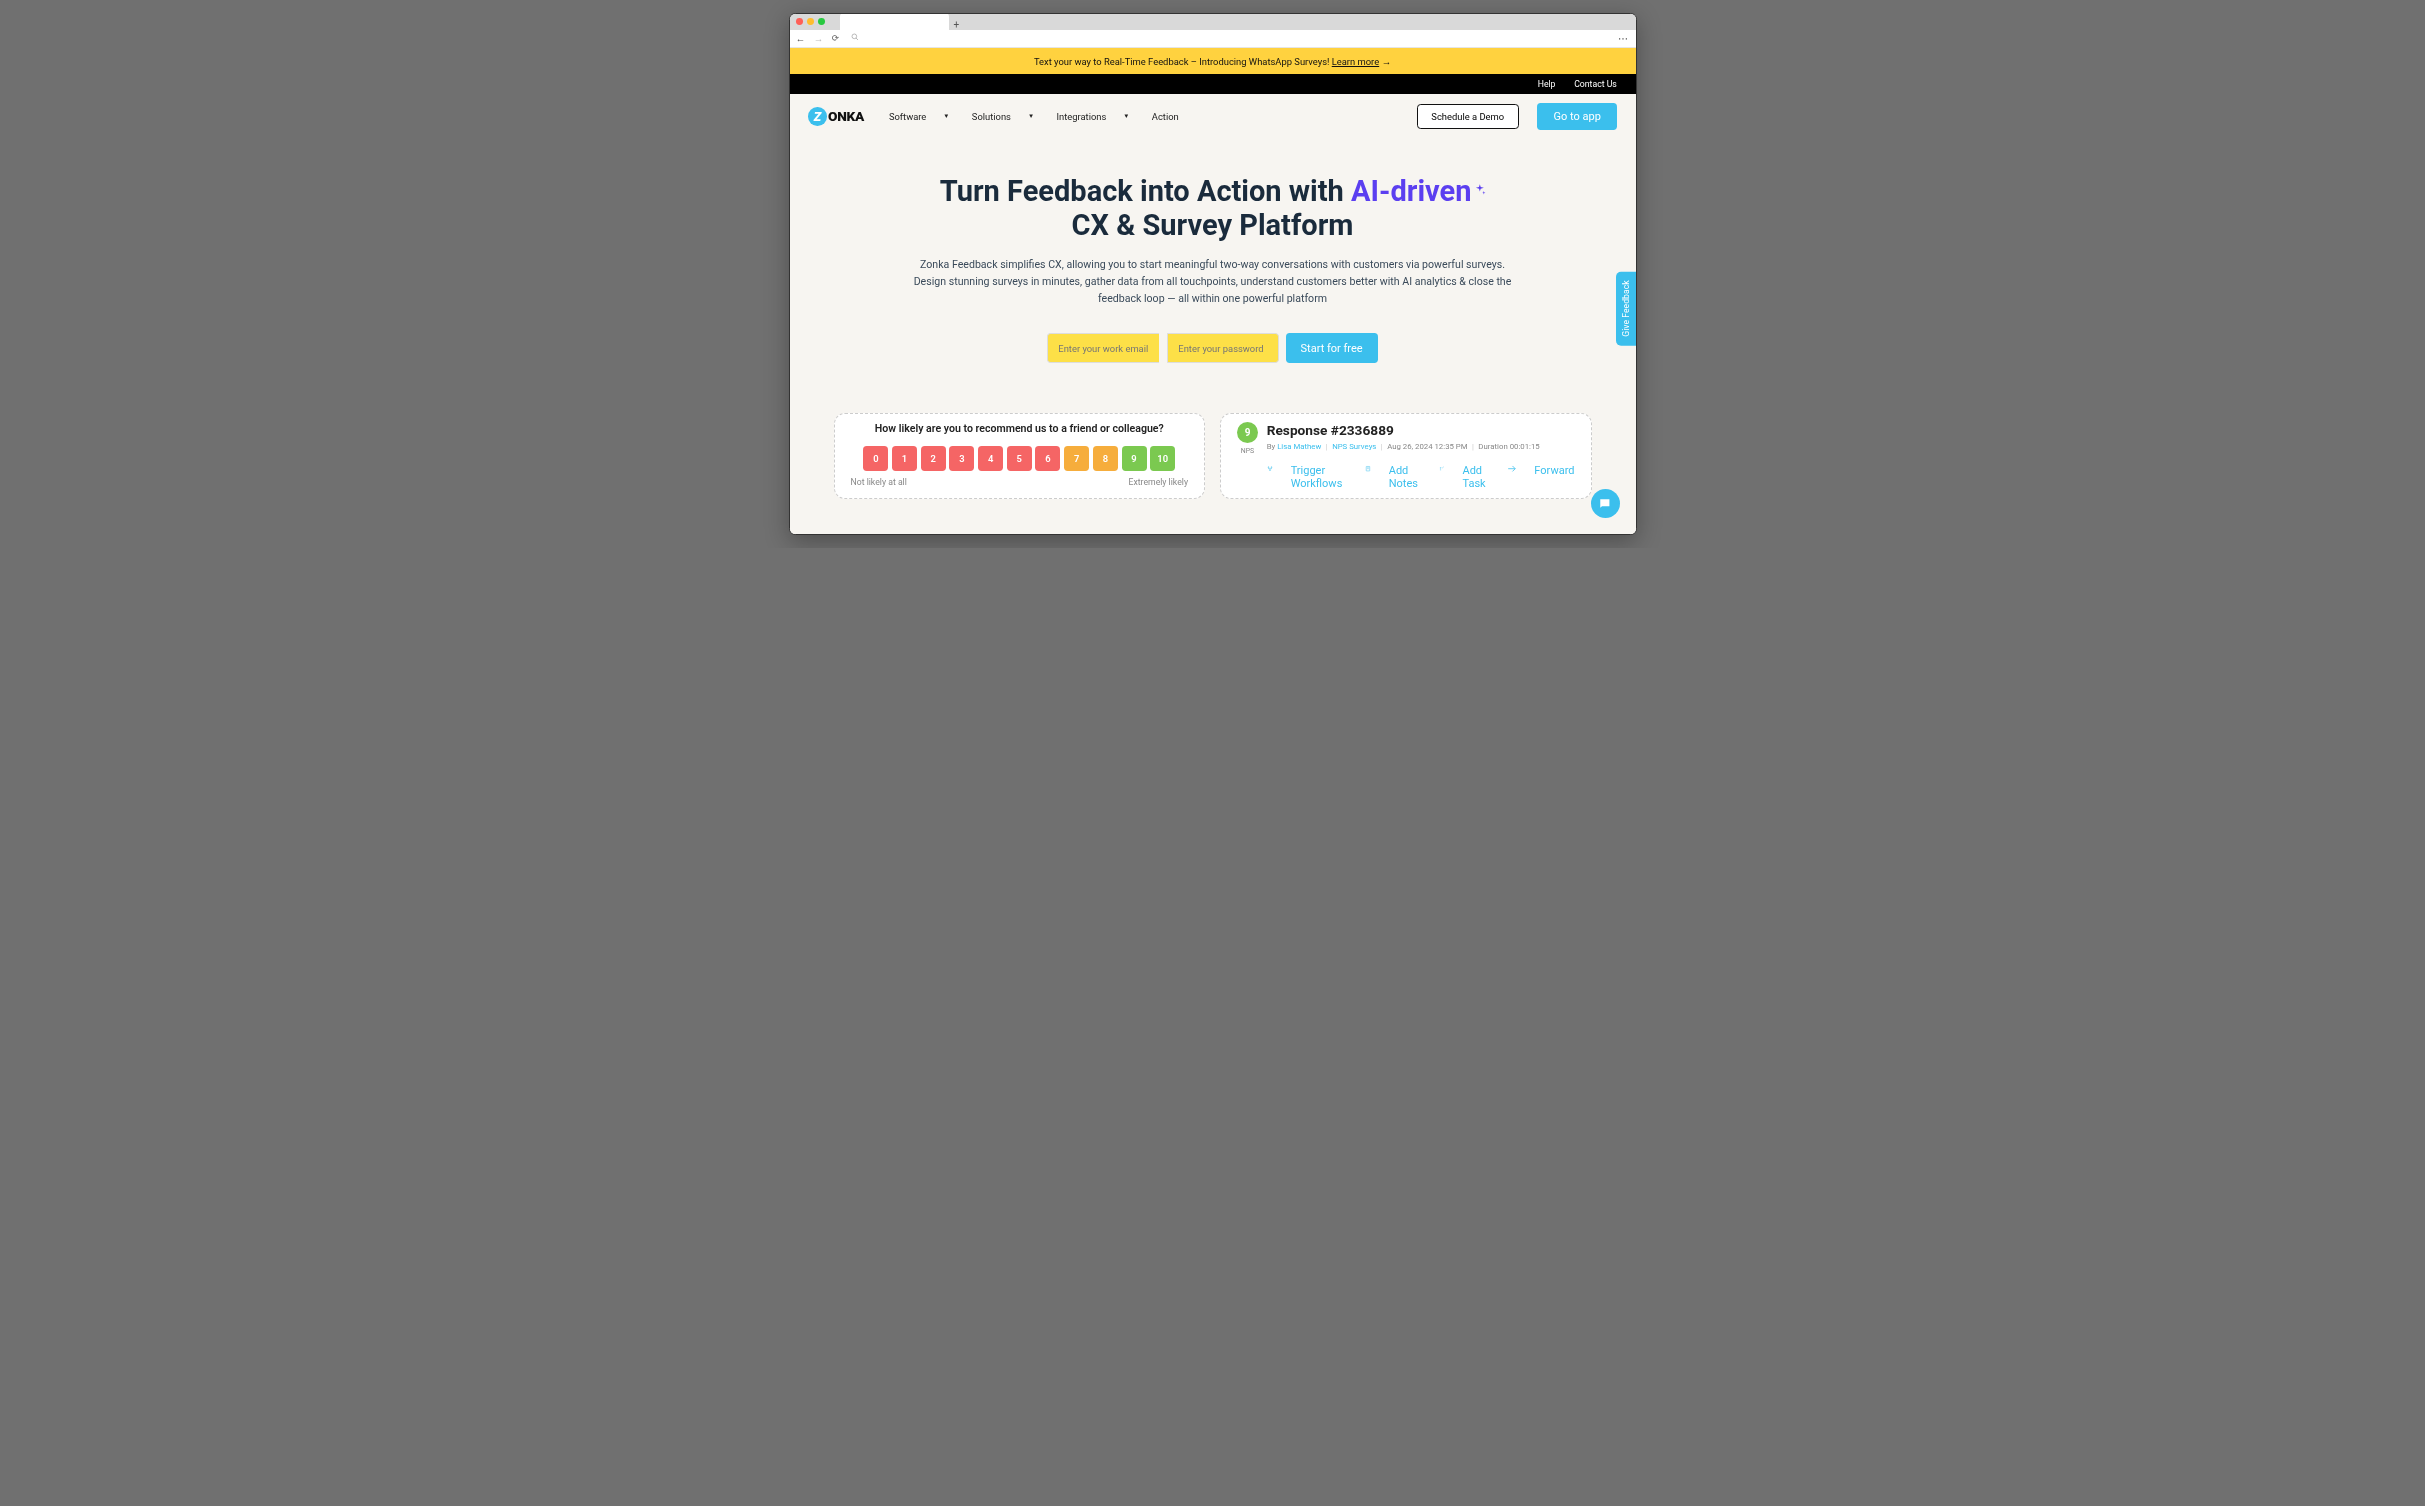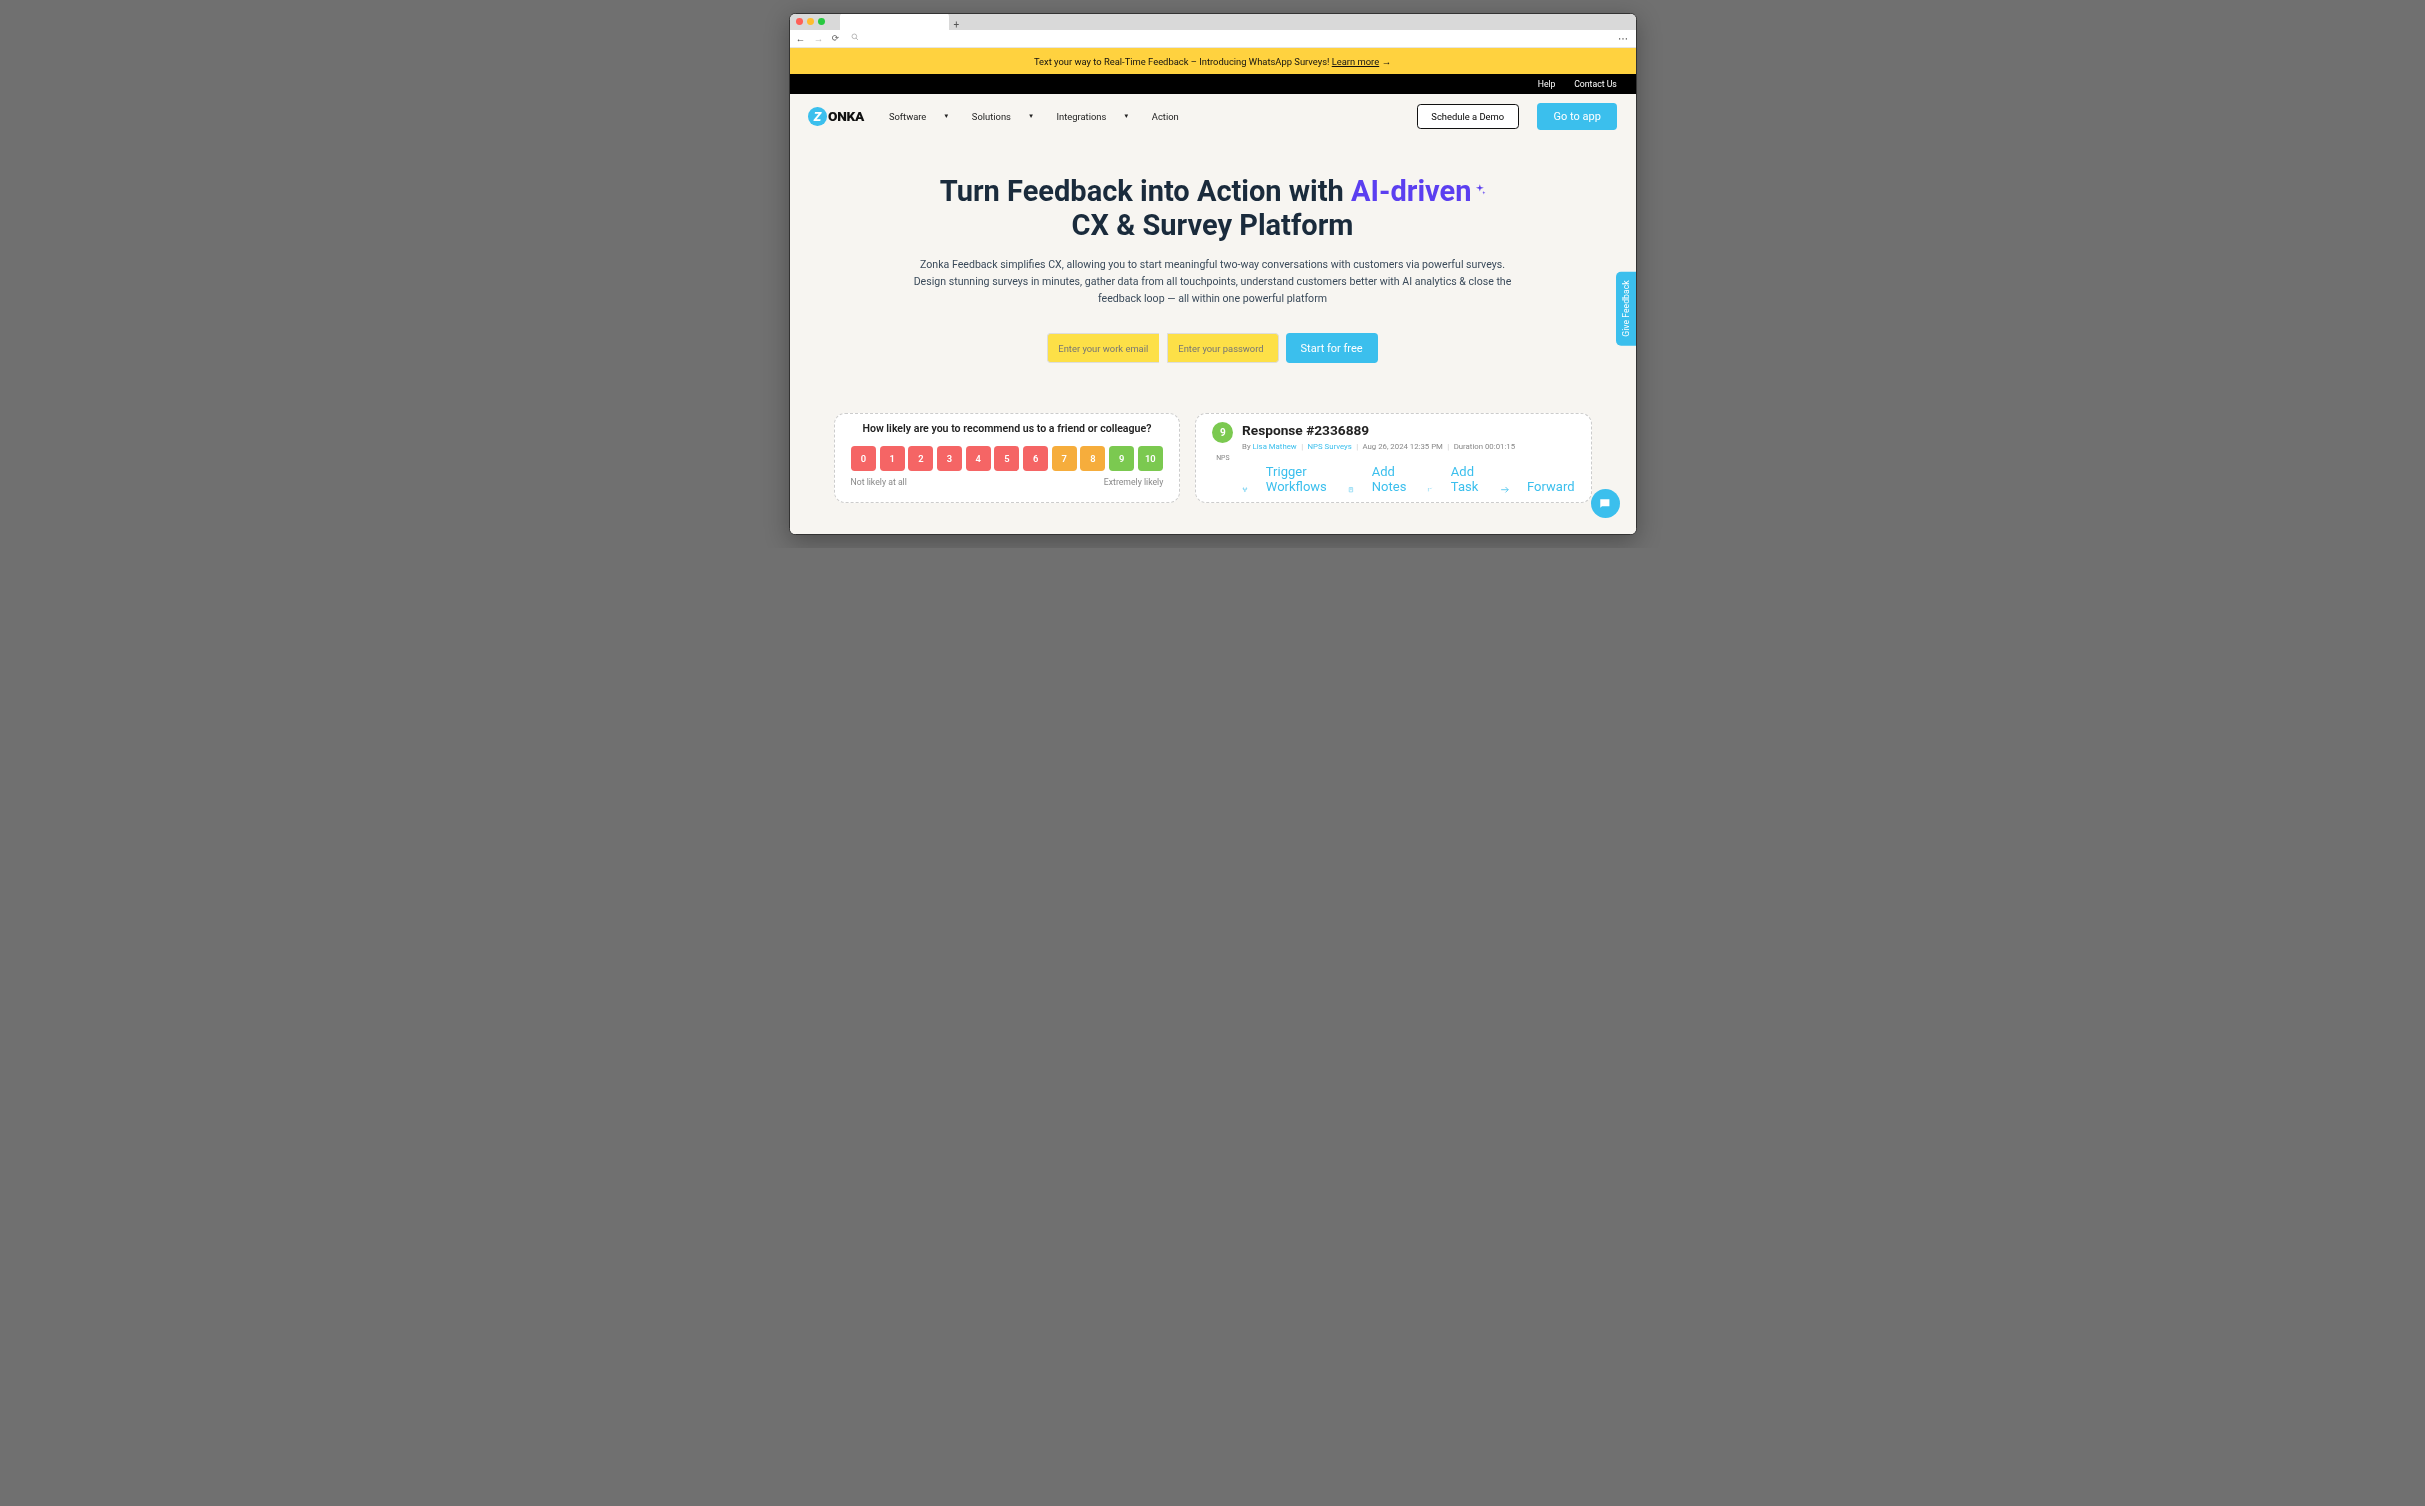--- a/index.html
+++ b/index.html
@@ -63,27 +63,27 @@
 .nps-scale { display:flex; gap: 3.7px; justify-content:center; }
 .nps-box { width: 25px; height: 25px; border-radius: 3.7px; color:#fff; font-weight:600; font-size:9.4px; display:flex; align-items:center; justify-content:center; cursor:pointer; }
 .nps-red { background: #f56565; }
 .nps-orange { background: #f6ad3c; }
 .nps-green { background: #7bc950; }
 .nps-labels { display:flex; justify-content:space-between; color:#888; font-size: 8.7px; margin-top: 6.2px; }
 
 .card-response .resp-head { display:flex; gap: 8.7px; align-items:flex-start; }
 .nps-badge { text-align:center; }
 .nps-circle { width: 21px; height: 21px; background:#7bc950; color:#fff; border-radius:50%; display:flex; align-items:center; justify-content:center; font-weight:700; font-size:10px; }
-.nps-badge-label { font-size: 6.9px; color:#888; margin-top:11px; }
+.nps-badge-label { font-size: 6.9px; color:#888; margin-top:4px; }
 .resp-title { font-size: 13.7px; font-weight:700; color:#222; }
 .resp-meta { font-size: 7.8px; color:#888; margin-top: 3.7px; }
 .resp-meta .blue { color: #3bbfed; }
 .resp-meta .sep { margin: 0 2.5px; color:#ccc; }
 .resp-actions { display:flex; gap: 17.5px; margin-top: 11.2px; padding-top: 2.5px; }
-.resp-action { color:#3bbfed; font-size: 13px; display:flex; align-items:flex-end; gap:18px; cursor:pointer; }
+.resp-action { color:#3bbfed; font-size: 11px; display:flex; align-items:flex-start; gap:18px; cursor:pointer; }
 .resp-action svg { width:9.4px; height:9.4px; }
 
 .feedback-tab { position:absolute; right:0; top: 224px; background:#3bbfed; color:#fff; padding: 8.7px 5px; writing-mode: vertical-rl; transform: rotate(180deg); border-radius: 0 5px 5px 0; font-size: 8.7px; cursor:pointer; }
 .chat-bubble { position:absolute; right: 16px; bottom: 16px; width: 29px; height: 29px; background:#3bbfed; border-radius:50%; display:flex; align-items:center; justify-content:center; cursor:pointer; }
 .chat-bubble svg { width:13.7px; height:13.7px; fill:#fff; }
 </style>
 </head>
 <body>
 
 <div class="browser-window">

